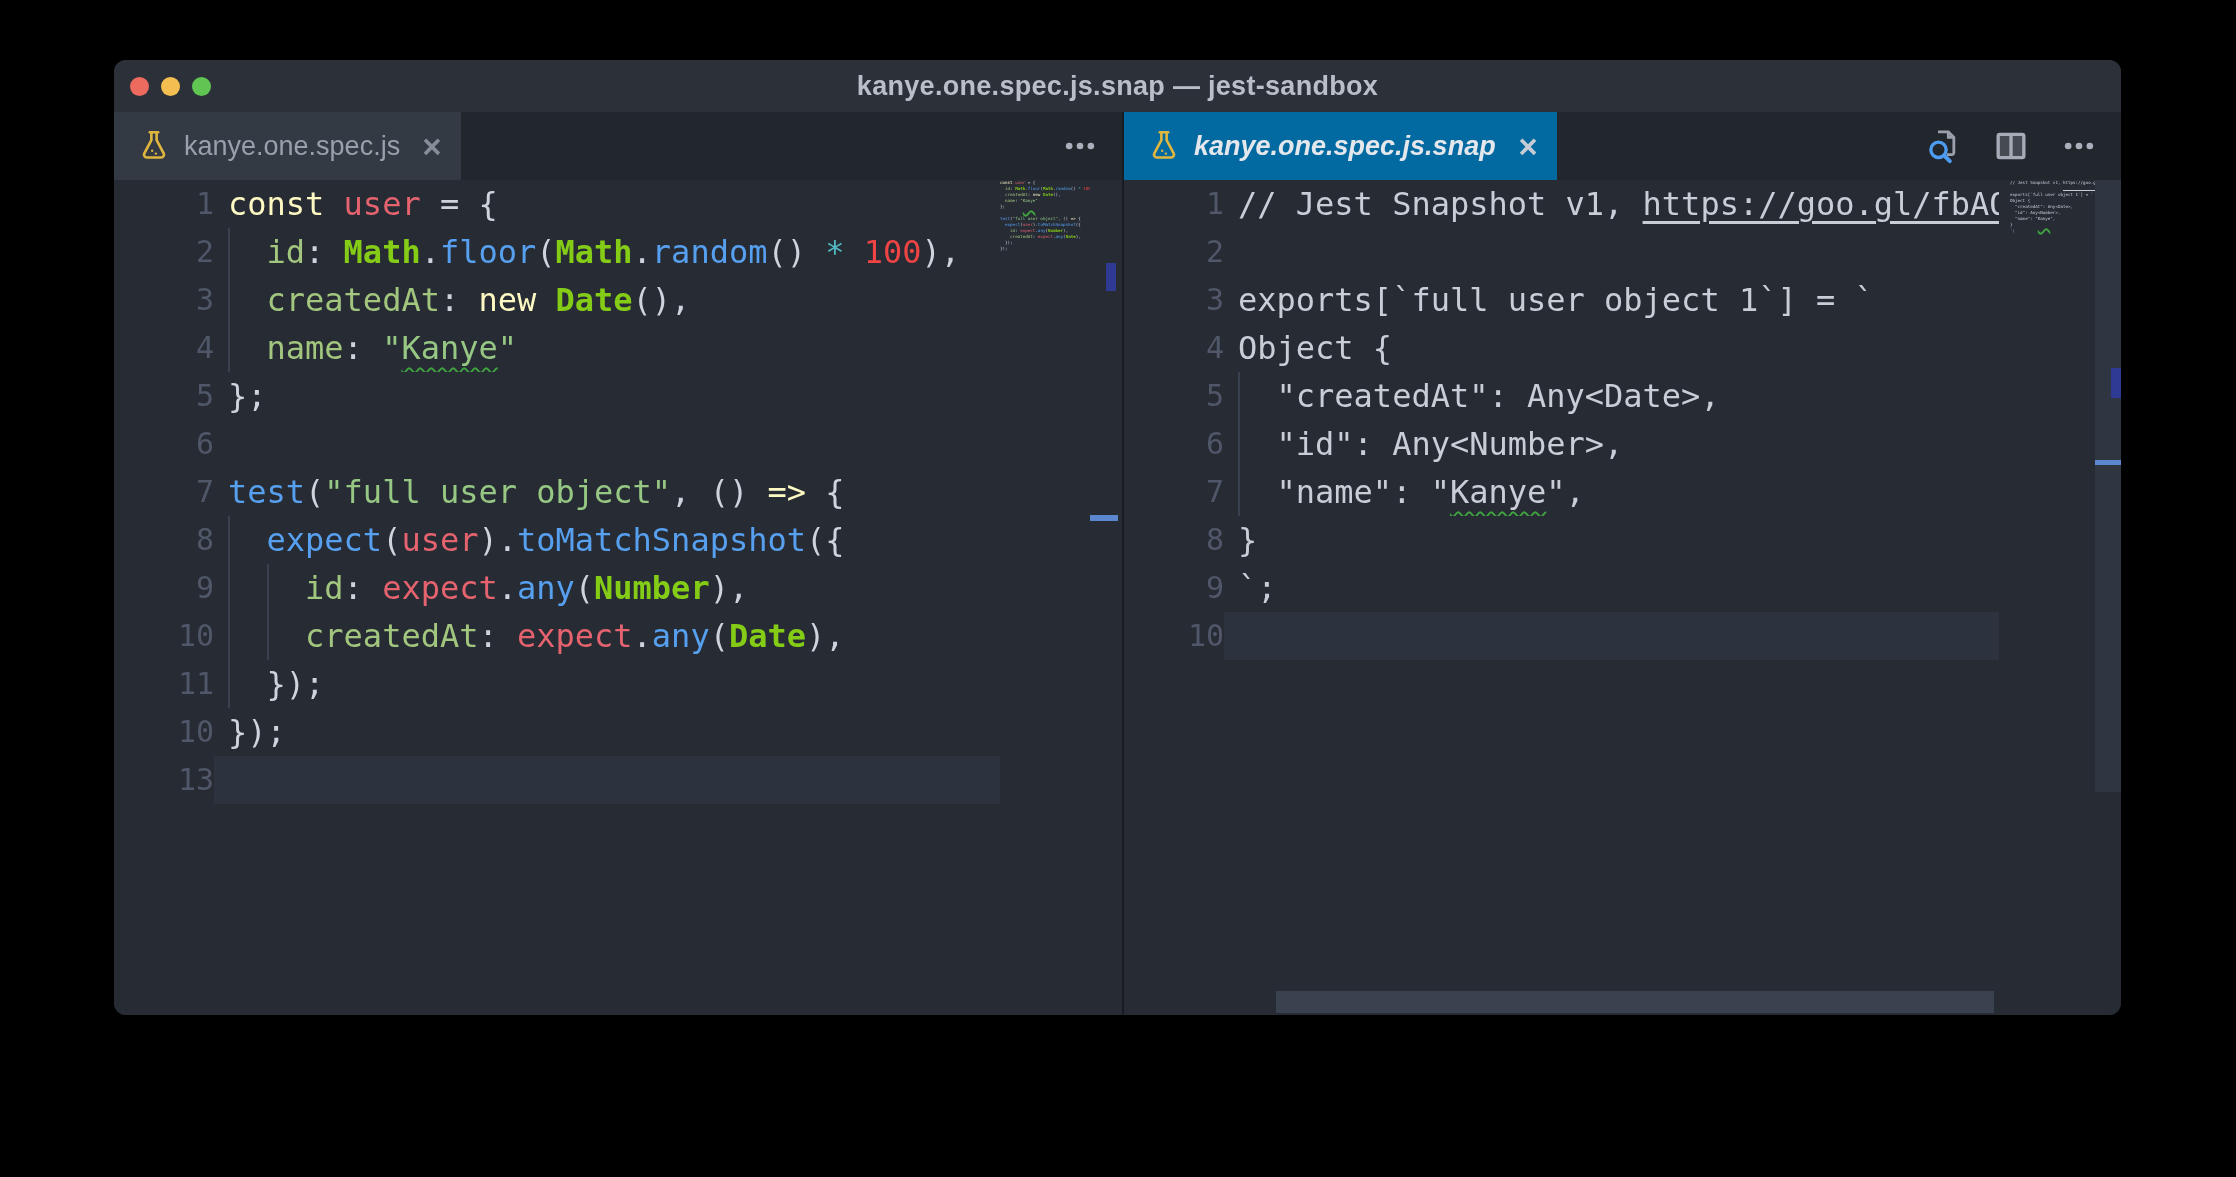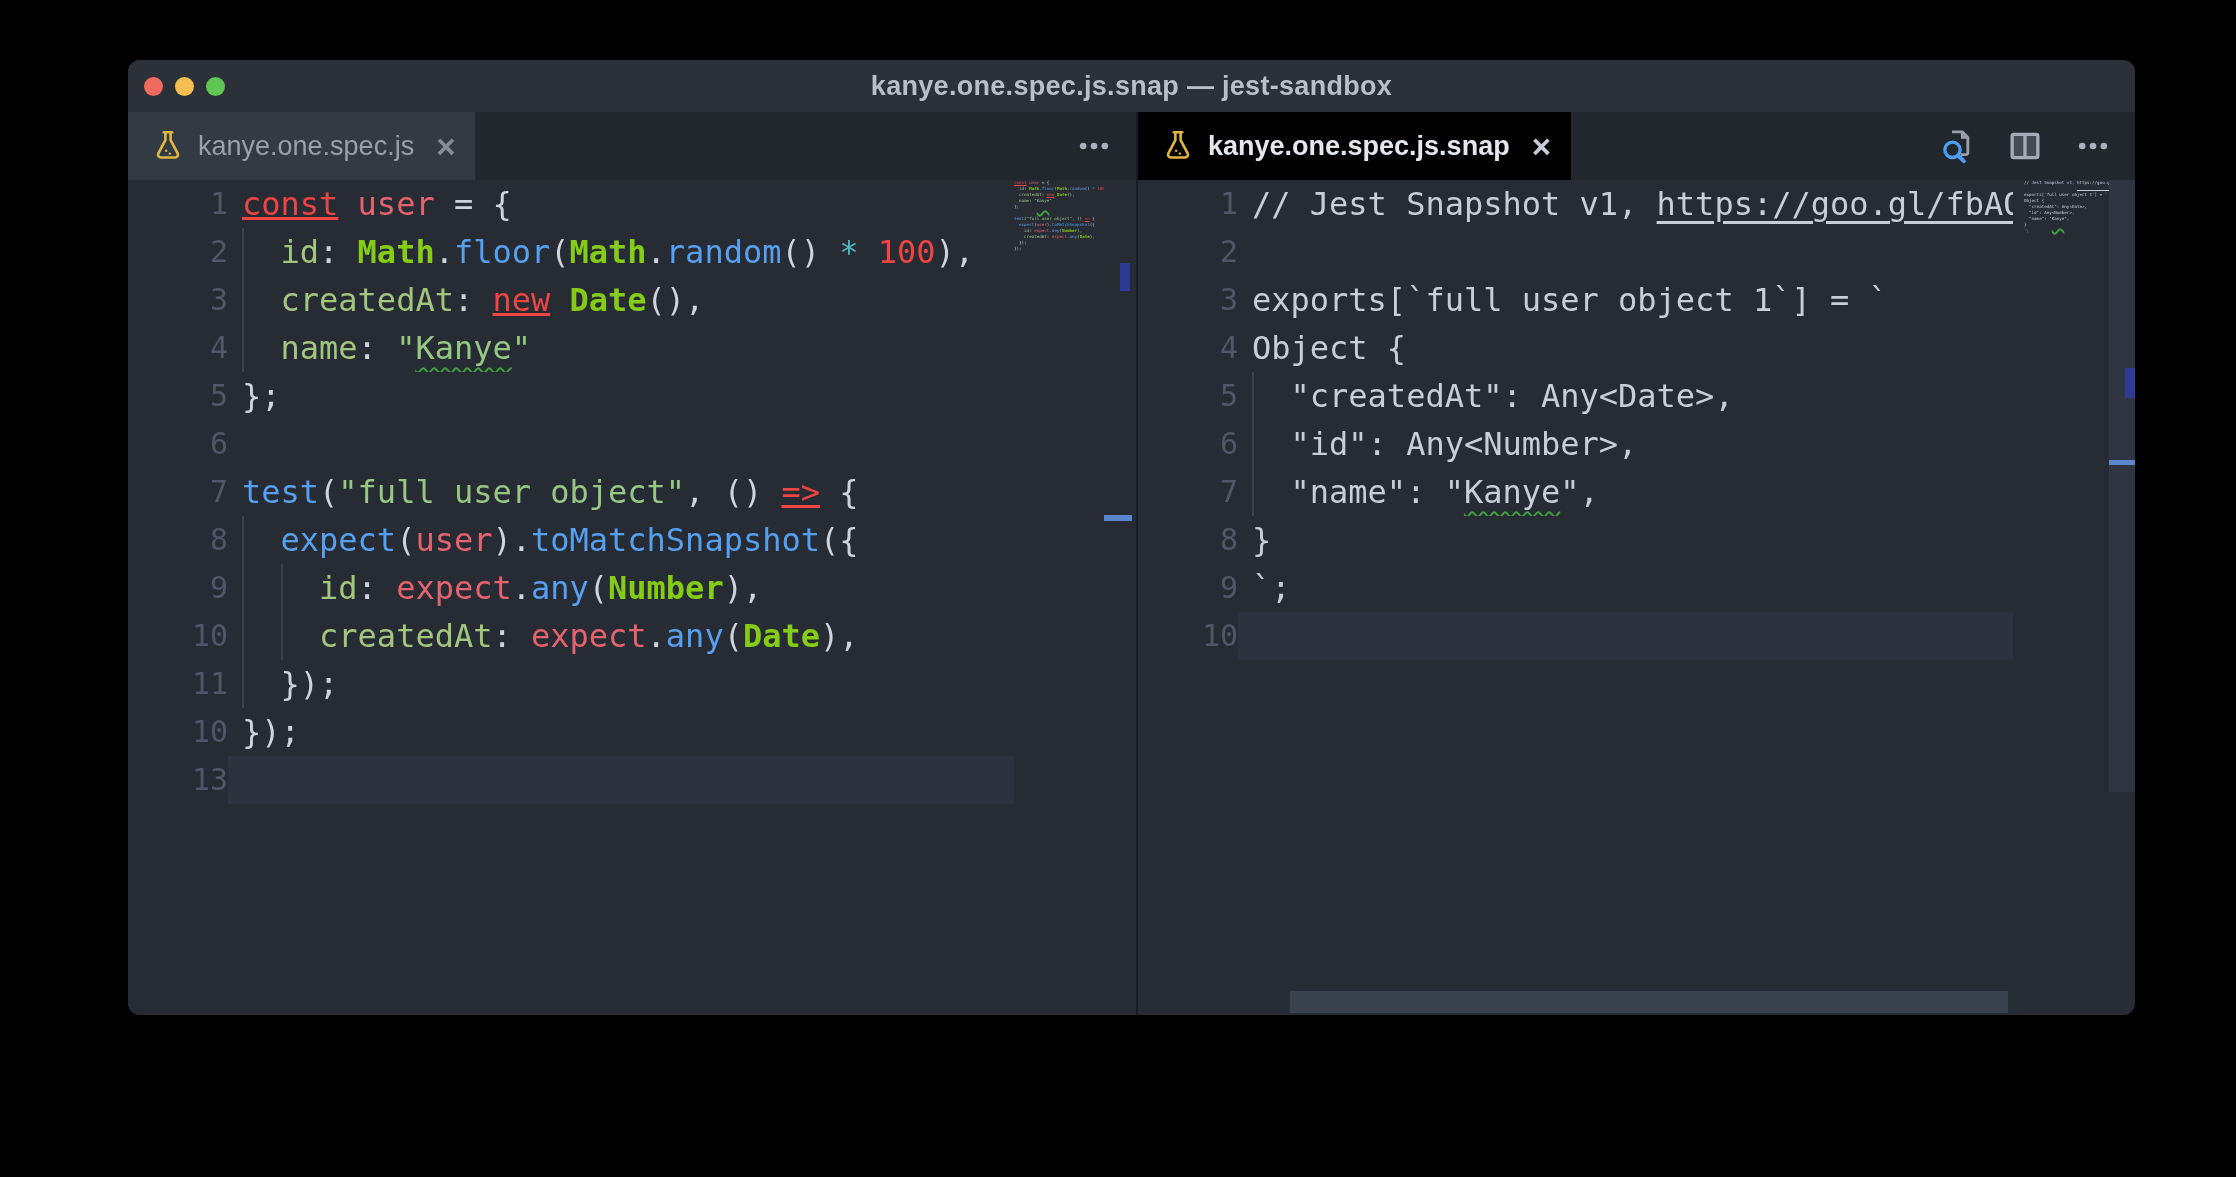--- a/index.html
+++ b/index.html
@@ -1,19 +1,19 @@
 <!DOCTYPE html>
 <html><head>
 <meta charset="utf-8">
 <style>
   * { margin:0; padding:0; box-sizing:border-box; }
   html,body { width:2236px; height:1177px; background:#000; overflow:hidden;
               font-family:"Liberation Sans", sans-serif; }
 
-  .window { position:absolute; left:128px; top:60px; width:2007px; height:955px;
+  .window { position:absolute; left:114px; top:60px; width:2007px; height:955px;
             border-radius:12px; overflow:hidden; background:#262b34;
             display:flex; flex-direction:column; }
 
   
   .titlebar { height:52px; flex:none; background:#2b3039; position:relative;
               display:flex; align-items:center; justify-content:center; }
   .lights { position:absolute; left:16px; top:0; height:100%;
             display:flex; align-items:center; gap:12px; }
   .light { width:19px; height:19px; border-radius:50%; }
   .light.red    { background:#ec6a5e; }
@@ -24,21 +24,21 @@
   
   .main { flex:1; display:flex; min-height:0; }
   .group { display:flex; flex-direction:column; min-width:0; }
   .group.left  { width:1008px; flex:none; }
   .gdivider    { width:2px; flex:none; background:#191c22; }
   .group.right { flex:1; }
 
   .tabbar { height:68px; flex:none; background:#22262d; display:flex; align-items:stretch; }
   .tab { display:flex; align-items:center; gap:14px; padding:0 20px 0 24px; cursor:default; }
   .tab.lft { background:#343a44; }
-  .tab.rgt { background:#000000; }
+  .tab.rgt { background:#0369a1;font-style:italic; }
   .tab-label { font-size:27px; white-space:nowrap; }
   .tab.lft .tab-label { color:#99a0ab; }
   .tab.rgt .tab-label { color:#e4e7ec; font-weight:600; }
   .close { font-size:33px; line-height:1; margin-left:8px; font-weight:600; }
   .tab.lft .close { color:#868d98; }
   .tab.rgt .close { color:#c6ccd5; }
   .tab-actions { margin-left:auto; display:flex; align-items:center; gap:28px; padding-right:22px; }
   .icon-btn { display:flex; align-items:center; justify-content:center; }
 
   
@@ -46,21 +46,21 @@
             font-family:"DejaVu Sans Mono","Liberation Mono",monospace; font-size:32px; }
   .code { position:absolute; inset:0; }
   .line { display:flex; height:48px; line-height:48px; }
   .ln { flex:none; width:100px; text-align:right; color:#4f5768; font-size:30px; }
   .lc { flex:1; margin-right:122px; padding-left:14px; position:relative;
         white-space:pre; overflow:hidden; }
   .line.cur .lc { background:#2d333e; }
   .guide { position:absolute; top:0; bottom:0; width:2px; background:#394050; }
 
   
-  .tk-kw  { color:#ef4444;text-decoration:underline; }
+  .tk-kw  { color:#fef9c3; }
   .tk-var { color:#e5636e; }
   .tk-prop{ color:#a3c67f; }
   .tk-str { color:#96c783; }
   .tk-fn  { color:#57a0ef;margin-top:24px; }
   .tk-cls { color:#84cc16;font-weight:bold; }
   .tk-num { color:#ef4444; }
   .tk-op  { color:#52b8c2; }
   .tk-pun { color:#ced3dc; }
   .tk-txt { color:#c8cdd6; }
   .sq { text-decoration:underline wavy #3fa33f 2px; text-underline-offset:8px;text-align:center; }

